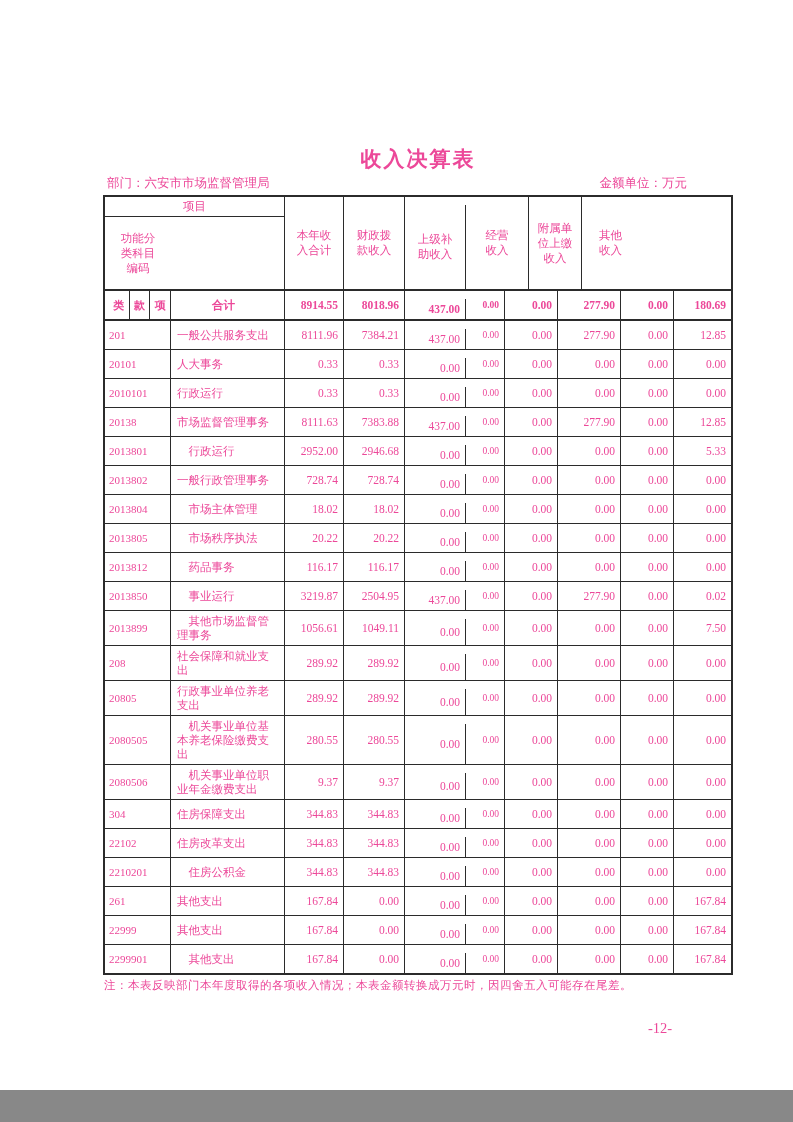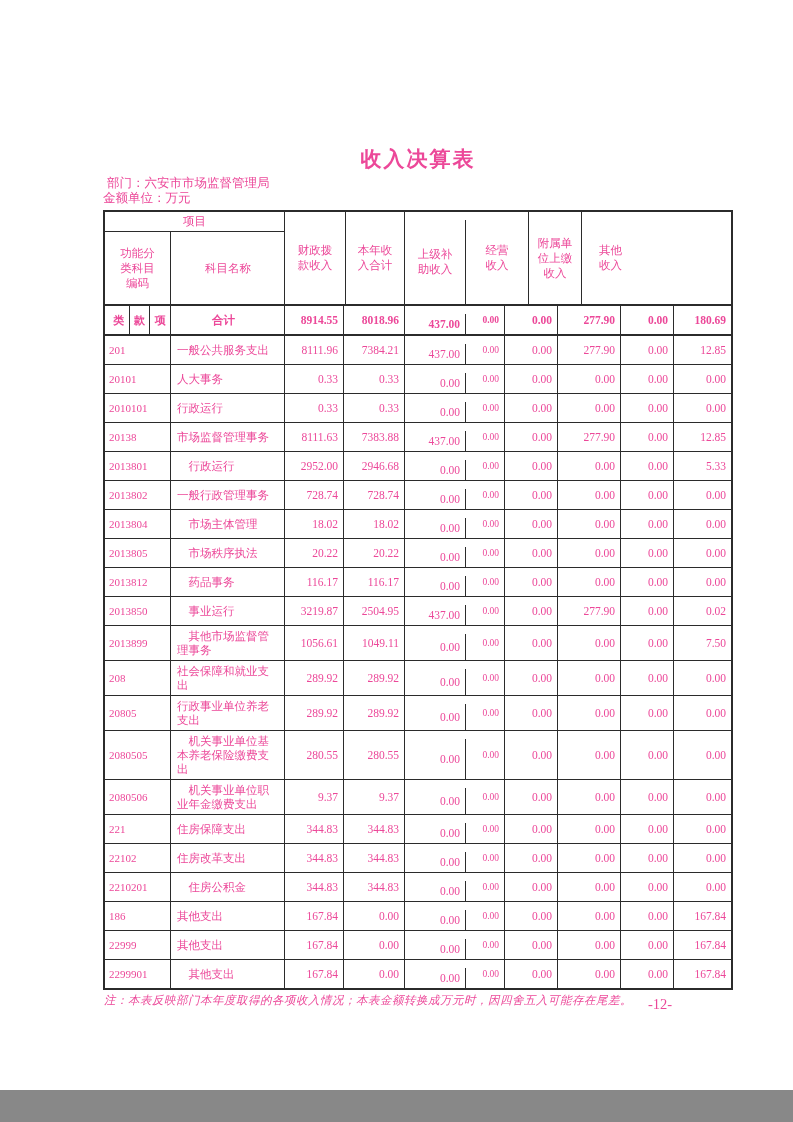--- a/index.html
+++ b/index.html
@@ -22,21 +22,21 @@
   .form-label{
     margin-top:29px;
     text-align:right;
     padding-right:48px;
     font-size:12.5px;line-height:15px;
     letter-spacing:1px;
   }
   .meta-line{
     margin-top:5px;
     display:flex;justify-content:space-between;
-    font-size:12.5px;line-height:15px;flex-direction:column;
+    font-size:12.5px;line-height:15px;
   }
   .meta-line .dept{padding-left:4px;}
   .meta-line .unit{padding-right:46px;}
 
   
   :root{--line:#2b2b2b;}
   .rtable{
     margin-top:4px;
     width:630px;
     border:2px solid var(--line);
@@ -102,25 +102,24 @@
     border-right:1px solid var(--line);
     box-sizing:border-box;
   }
   .code-parts .part:last-child{border-right:none;}
 
   .note{
     margin-top:3px;
     font-size:11.5px;line-height:15px;
     padding-left:1px;
     letter-spacing:0.5px;
-    font-style:italic;
   }
   .page-number{
     position:absolute;
-    left:648px;top:996px;
+    left:648px;top:1020px;
     font-size:14.5px;
   }
 </style>
 </head>
 <body>
 
 <div class="page">
   <div class="content">
 
     <div class="doc-title">收入决算表</div>
@@ -133,27 +132,26 @@
 
     <div class="rtable">
 
       <div class="thead">
         <div class="hgroup g-item w0 w1" style="flex:0 0 180px;width:180px;">
           <div class="gtop">项目</div>
           <div class="gbottom">
             <div class="hcell w0">功能分
 类科目
 编码</div>
-            <div class="hcell w1">科目名称</div>
           </div>
         </div>
+        <div class="hcell w2">本年收
+入合计</div>
         <div class="hcell w3">财政拨
 款收入</div>
-        <div class="hcell w2">本年收
-入合计</div>
         <div class="hcell w4">上级补
 助收入</div>
         <div class="hcell w7">经营
 收入</div>
         <div class="hcell w8">附属单
 位上缴
 收入</div>
         <div class="hcell w9">其他
 收入</div>
       </div>
@@ -356,21 +354,21 @@
             <div class="cell num w2">9.37</div>
             <div class="cell num w3">9.37</div>
             <div class="cell num w4">0.00</div>
             <div class="cell num w5 small">0.00</div>
             <div class="cell num w6">0.00</div>
             <div class="cell num w7">0.00</div>
             <div class="cell num w8">0.00</div>
             <div class="cell num w9">0.00</div>
           </div>
           <div class="row">
-            <div class="cell code w0">221</div>
+            <div class="cell code w0">304</div>
             <div class="cell name w1">住房保障支出</div>
             <div class="cell num w2">344.83</div>
             <div class="cell num w3">344.83</div>
             <div class="cell num w4">0.00</div>
             <div class="cell num w5 small">0.00</div>
             <div class="cell num w6">0.00</div>
             <div class="cell num w7">0.00</div>
             <div class="cell num w8">0.00</div>
             <div class="cell num w9">0.00</div>
           </div>
@@ -392,21 +390,21 @@
             <div class="cell num w2">344.83</div>
             <div class="cell num w3">344.83</div>
             <div class="cell num w4">0.00</div>
             <div class="cell num w5 small">0.00</div>
             <div class="cell num w6">0.00</div>
             <div class="cell num w7">0.00</div>
             <div class="cell num w8">0.00</div>
             <div class="cell num w9">0.00</div>
           </div>
           <div class="row">
-            <div class="cell code w0">186</div>
+            <div class="cell code w0">261</div>
             <div class="cell name w1">其他支出</div>
             <div class="cell num w2">167.84</div>
             <div class="cell num w3">0.00</div>
             <div class="cell num w4">0.00</div>
             <div class="cell num w5 small">0.00</div>
             <div class="cell num w6">0.00</div>
             <div class="cell num w7">0.00</div>
             <div class="cell num w8">0.00</div>
             <div class="cell num w9">167.84</div>
           </div>

